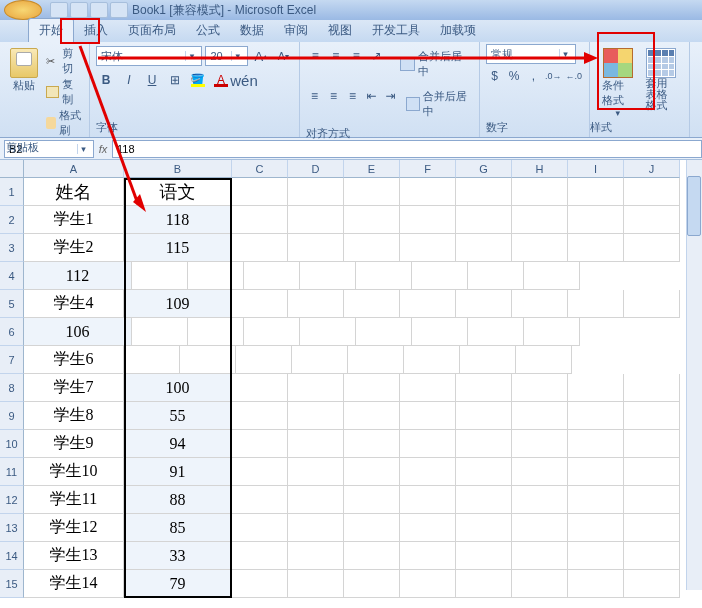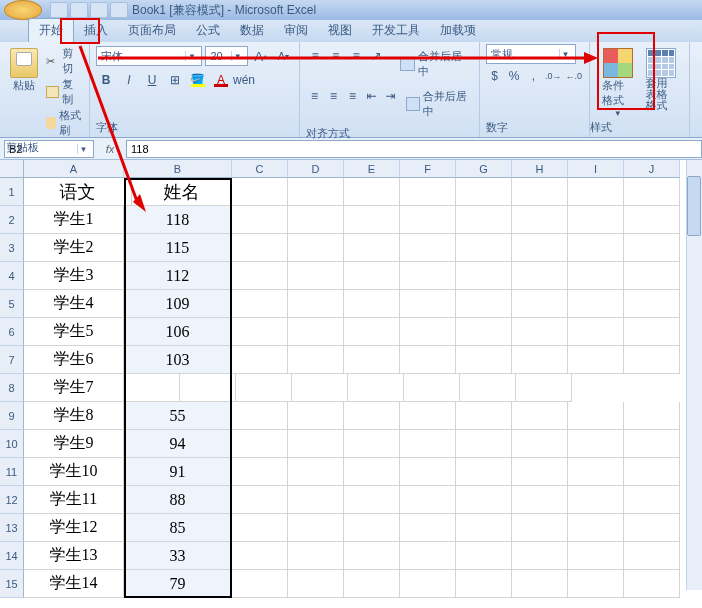--- a/index.html
+++ b/index.html
@@ -57,21 +57,21 @@
     .cf-icon span:nth-child(3) { background: #7ab8e0; }
     .cf-icon span:nth-child(4) { background: #a5d77f; }
     .fmt-icon { width: 30px; height: 30px; background: #fff; border: 1px solid #8ba8cf; display: grid; grid-template: repeat(4,1fr)/repeat(4,1fr); gap: 1px; padding: 1px; }
     .fmt-icon span { background: #b5cae5; }
     .fmt-icon span:first-child, .fmt-icon span:nth-child(2), .fmt-icon span:nth-child(3), .fmt-icon span:nth-child(4) { background: #5a7fb0; }
     
     .red-arrow { position: absolute; z-index: 99; pointer-events: none; }
     
     .namebox-row { height: 22px; display: flex; align-items: center; border-bottom: 1px solid #a7bfdc; background: #e8f0fa; font-size: 11px; }
     .namebox { width: 90px; height: 18px; border: 1px solid #8ba8cf; background: #fff; margin-left: 4px; display: flex; align-items: center; padding: 0 4px; }
-    .fx-label { width: 32px; text-align: center; font-style: italic; color: #666; }
+    .fx-label { width: 18px; text-align: center; font-style: italic; color: #666; }
     .formula-bar { flex: 1; height: 18px; border: 1px solid #8ba8cf; background: #fff; padding: 0 4px; display: flex; align-items: center; }
     
     .sheet-area { display: flex; height: 452px; overflow: hidden; background: #fff; }
     .row-hdrs { width: 24px; }
     .corner { width: 24px; height: 18px; background: #e8eef7; border-right: 1px solid #9eb6ce; border-bottom: 1px solid #9eb6ce; }
     .row-h { height: 28px; background: #e8eef7; border-right: 1px solid #9eb6ce; border-bottom: 1px solid #c2d4ec; font-size: 11px; display: flex; align-items: center; justify-content: center; color: #3b5a82; }
     .grid-wrap { flex: 1; overflow: hidden; }
     .col-hdrs { height: 18px; display: flex; }
     .col-h { background: #e8eef7; border-right: 1px solid #c2d4ec; border-bottom: 1px solid #9eb6ce; font-size: 11px; display: flex; align-items: center; justify-content: center; color: #3b5a82; }
     .grid { position: relative; }
@@ -157,21 +157,21 @@
         </div>
       <div class="btn-sm">
           <i>I</i>
         </div>
       <div class="btn-sm">
           <u>U</u>
         </div>
       <div class="btn-sm">⊞</div>
       <div class="btn-sm" style="position:relative">🪣<span class="color-bar" style="background:#ffff00"></span></div>
       <div class="btn-sm" style="position:relative;color:#c00">A<span class="color-bar" style="background:#c00"></span></div>
-      <div class="btn-sm" style="font-size:12px">wén</div>
+      <div class="btn-sm" style="font-size:15px">wén</div>
     </div>
     <div class="group-label">字体</div>
   </div>
 
   <div class="ribbon-group align-g">
     <div class="align-row">
       <div class="btn-sm">≡</div>
       <div class="btn-sm">≡</div>
       <div class="btn-sm">≡</div>
       <div class="btn-sm">↗</div>
@@ -298,22 +298,22 @@
         <div class="col-h" style="width: 56px;">E</div>
         <div class="col-h" style="width: 56px;">F</div>
         <div class="col-h" style="width: 56px;">G</div>
         <div class="col-h" style="width: 56px;">H</div>
         <div class="col-h" style="width: 56px;">I</div>
         <div class="col-h" style="width: 56px;">J</div>
       </div>
     <div class="grid" id="grid">
       <div class="sel-border"></div>
     <div class="grid-row hdr-row">
+          <div class="cell colA">姓名</div>
           <div class="cell colB">语文</div>
-          <div class="cell colA">姓名</div>
           <div class="cell colOther"></div>
           <div class="cell colOther"></div>
           <div class="cell colOther"></div>
           <div class="cell colOther"></div>
           <div class="cell colOther"></div>
           <div class="cell colOther"></div>
           <div class="cell colOther"></div>
           <div class="cell colOther"></div>
         </div>
         <div class="grid-row">
@@ -334,21 +334,20 @@
           <div class="cell colOther"></div>
           <div class="cell colOther"></div>
           <div class="cell colOther"></div>
           <div class="cell colOther"></div>
           <div class="cell colOther"></div>
           <div class="cell colOther"></div>
           <div class="cell colOther"></div>
           <div class="cell colOther"></div>
         </div>
         <div class="grid-row">
-          <div class="cell colA">学生3</div>
           <div class="cell colB sel">112</div>
           <div class="cell colOther"></div>
           <div class="cell colOther"></div>
           <div class="cell colOther"></div>
           <div class="cell colOther"></div>
           <div class="cell colOther"></div>
           <div class="cell colOther"></div>
           <div class="cell colOther"></div>
           <div class="cell colOther"></div>
         </div>
@@ -358,45 +357,44 @@
           <div class="cell colOther"></div>
           <div class="cell colOther"></div>
           <div class="cell colOther"></div>
           <div class="cell colOther"></div>
           <div class="cell colOther"></div>
           <div class="cell colOther"></div>
           <div class="cell colOther"></div>
           <div class="cell colOther"></div>
         </div>
         <div class="grid-row">
-          <div class="cell colA">学生5</div>
           <div class="cell colB sel">106</div>
           <div class="cell colOther"></div>
           <div class="cell colOther"></div>
           <div class="cell colOther"></div>
           <div class="cell colOther"></div>
           <div class="cell colOther"></div>
           <div class="cell colOther"></div>
           <div class="cell colOther"></div>
           <div class="cell colOther"></div>
         </div>
         <div class="grid-row">
           <div class="cell colA">学生6</div>
-          <div class="cell colB sel">103</div>
           <div class="cell colOther"></div>
           <div class="cell colOther"></div>
           <div class="cell colOther"></div>
           <div class="cell colOther"></div>
           <div class="cell colOther"></div>
           <div class="cell colOther"></div>
           <div class="cell colOther"></div>
           <div class="cell colOther"></div>
         </div>
         <div class="grid-row">
           <div class="cell colA">学生7</div>
+          <div class="cell colB sel">100</div>
           <div class="cell colOther"></div>
           <div class="cell colOther"></div>
           <div class="cell colOther"></div>
           <div class="cell colOther"></div>
           <div class="cell colOther"></div>
           <div class="cell colOther"></div>
           <div class="cell colOther"></div>
           <div class="cell colOther"></div>
         </div>
         <div class="grid-row">

